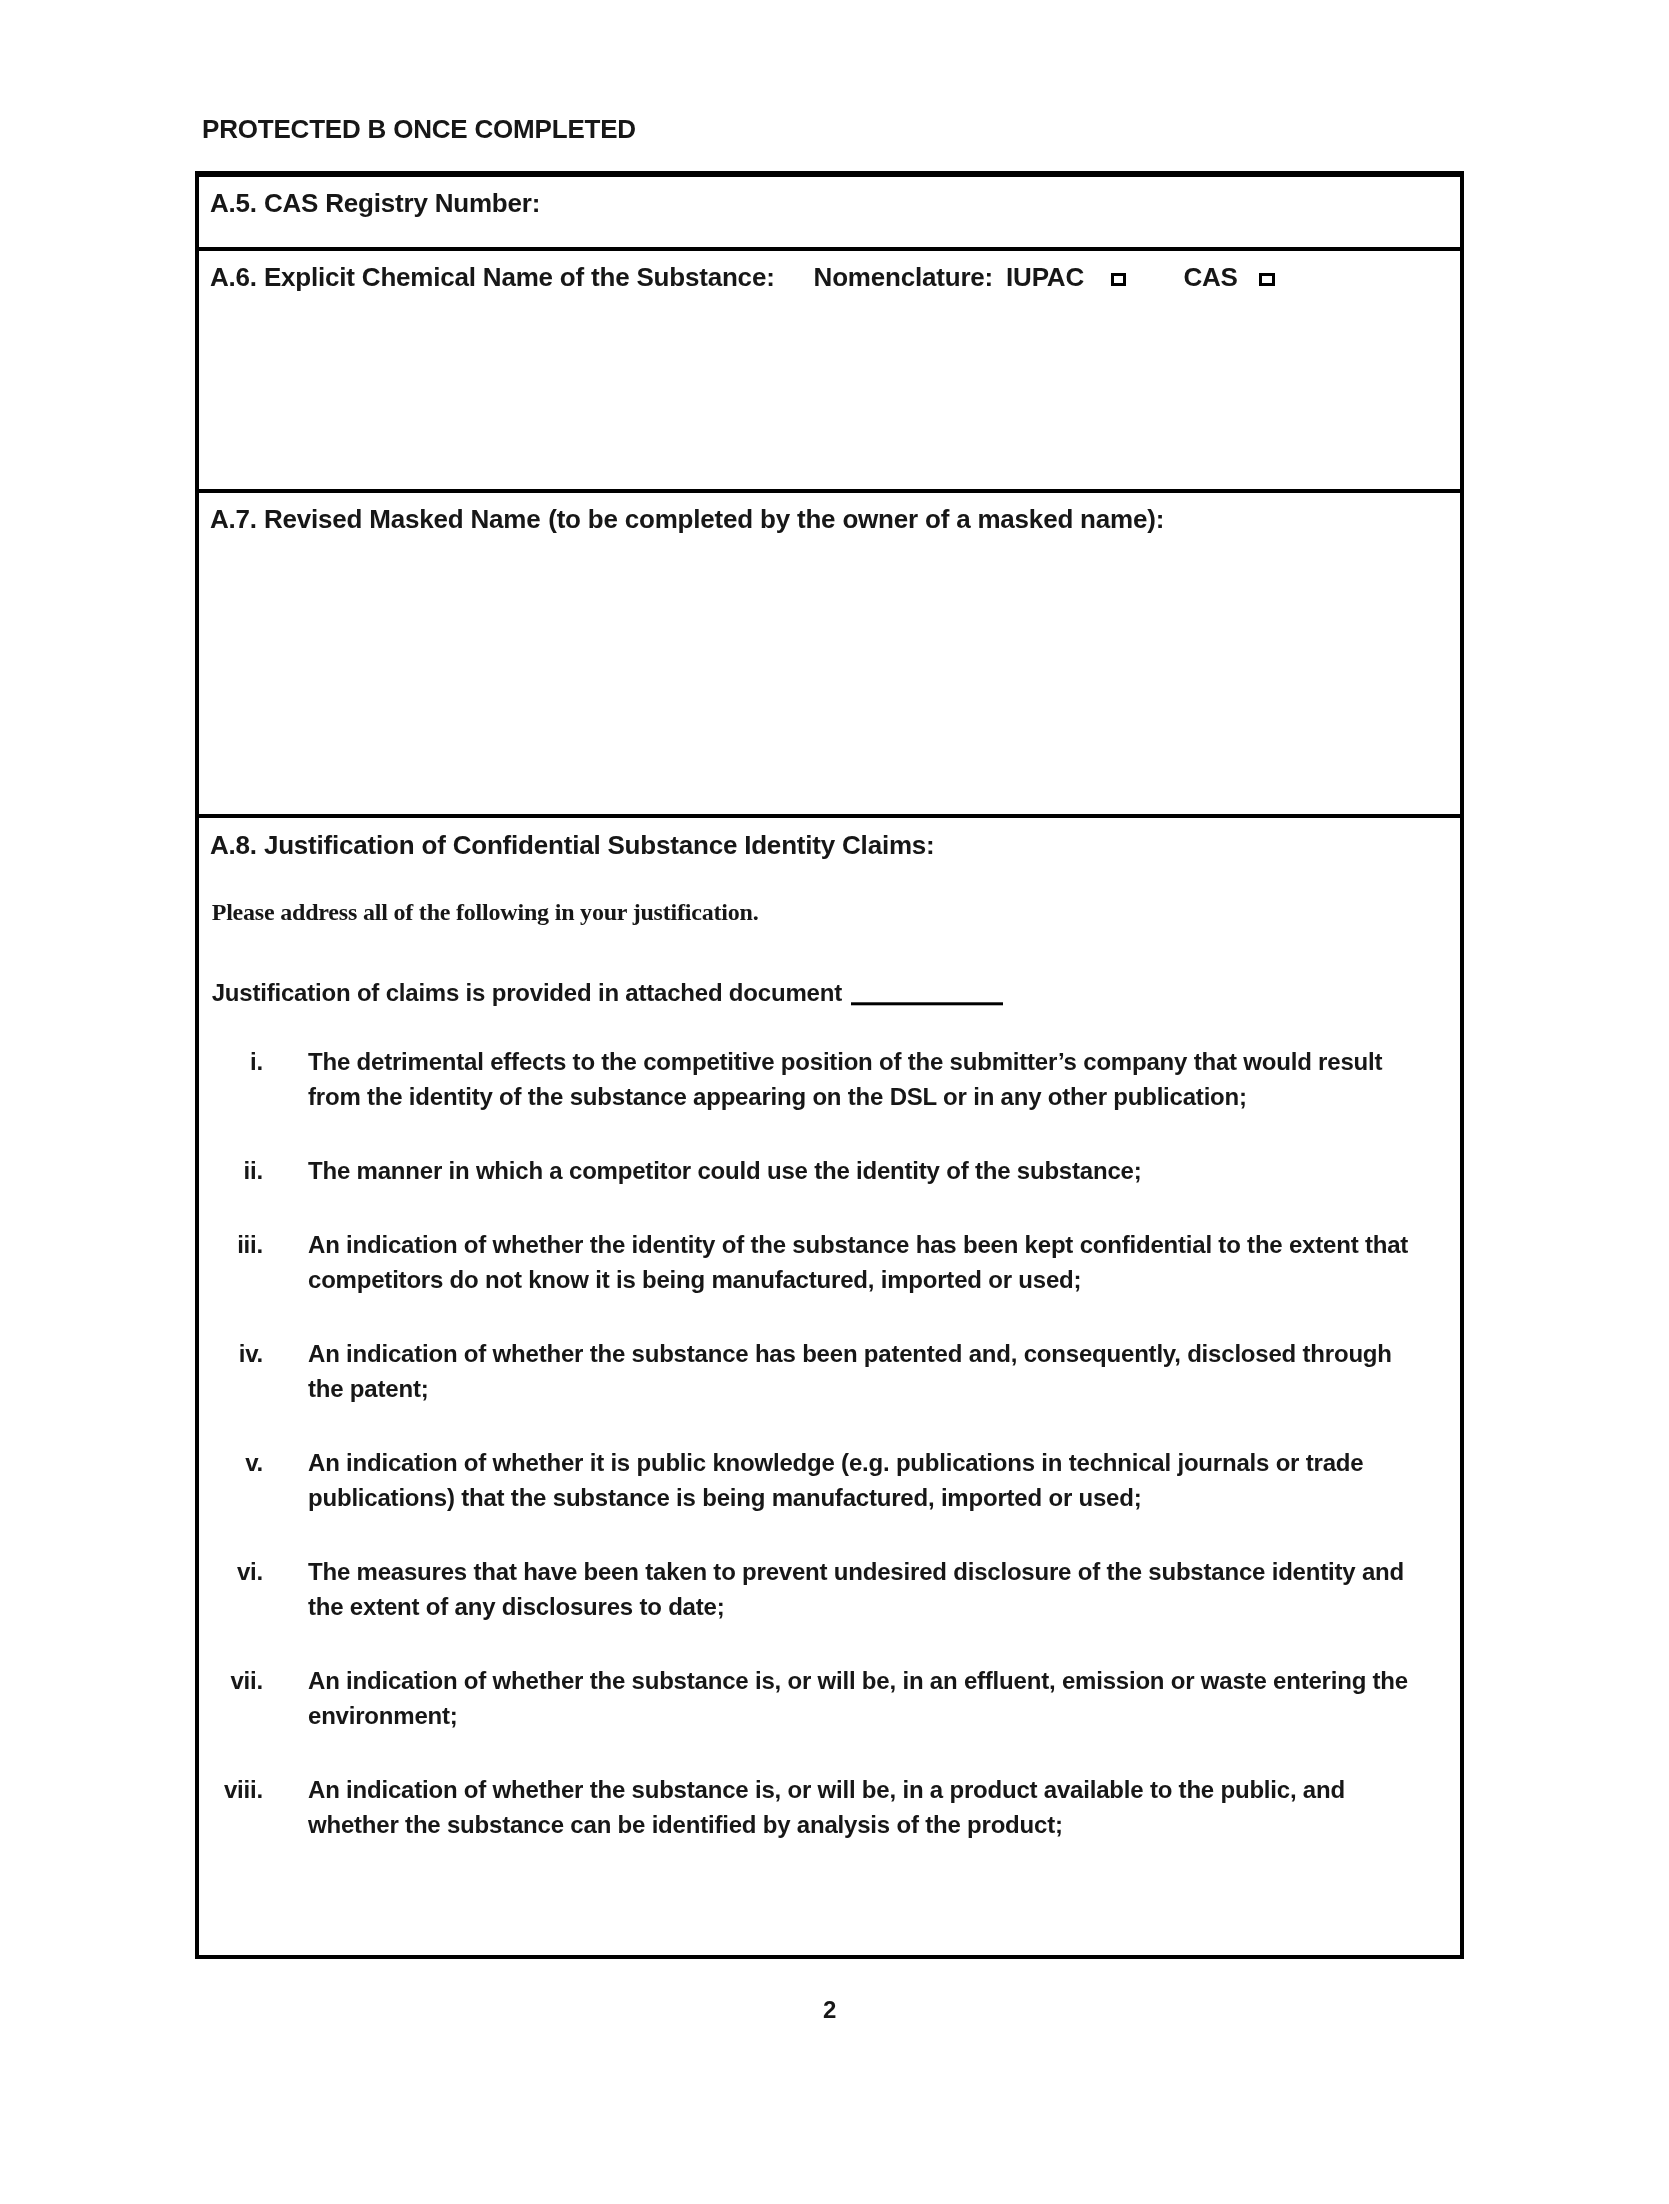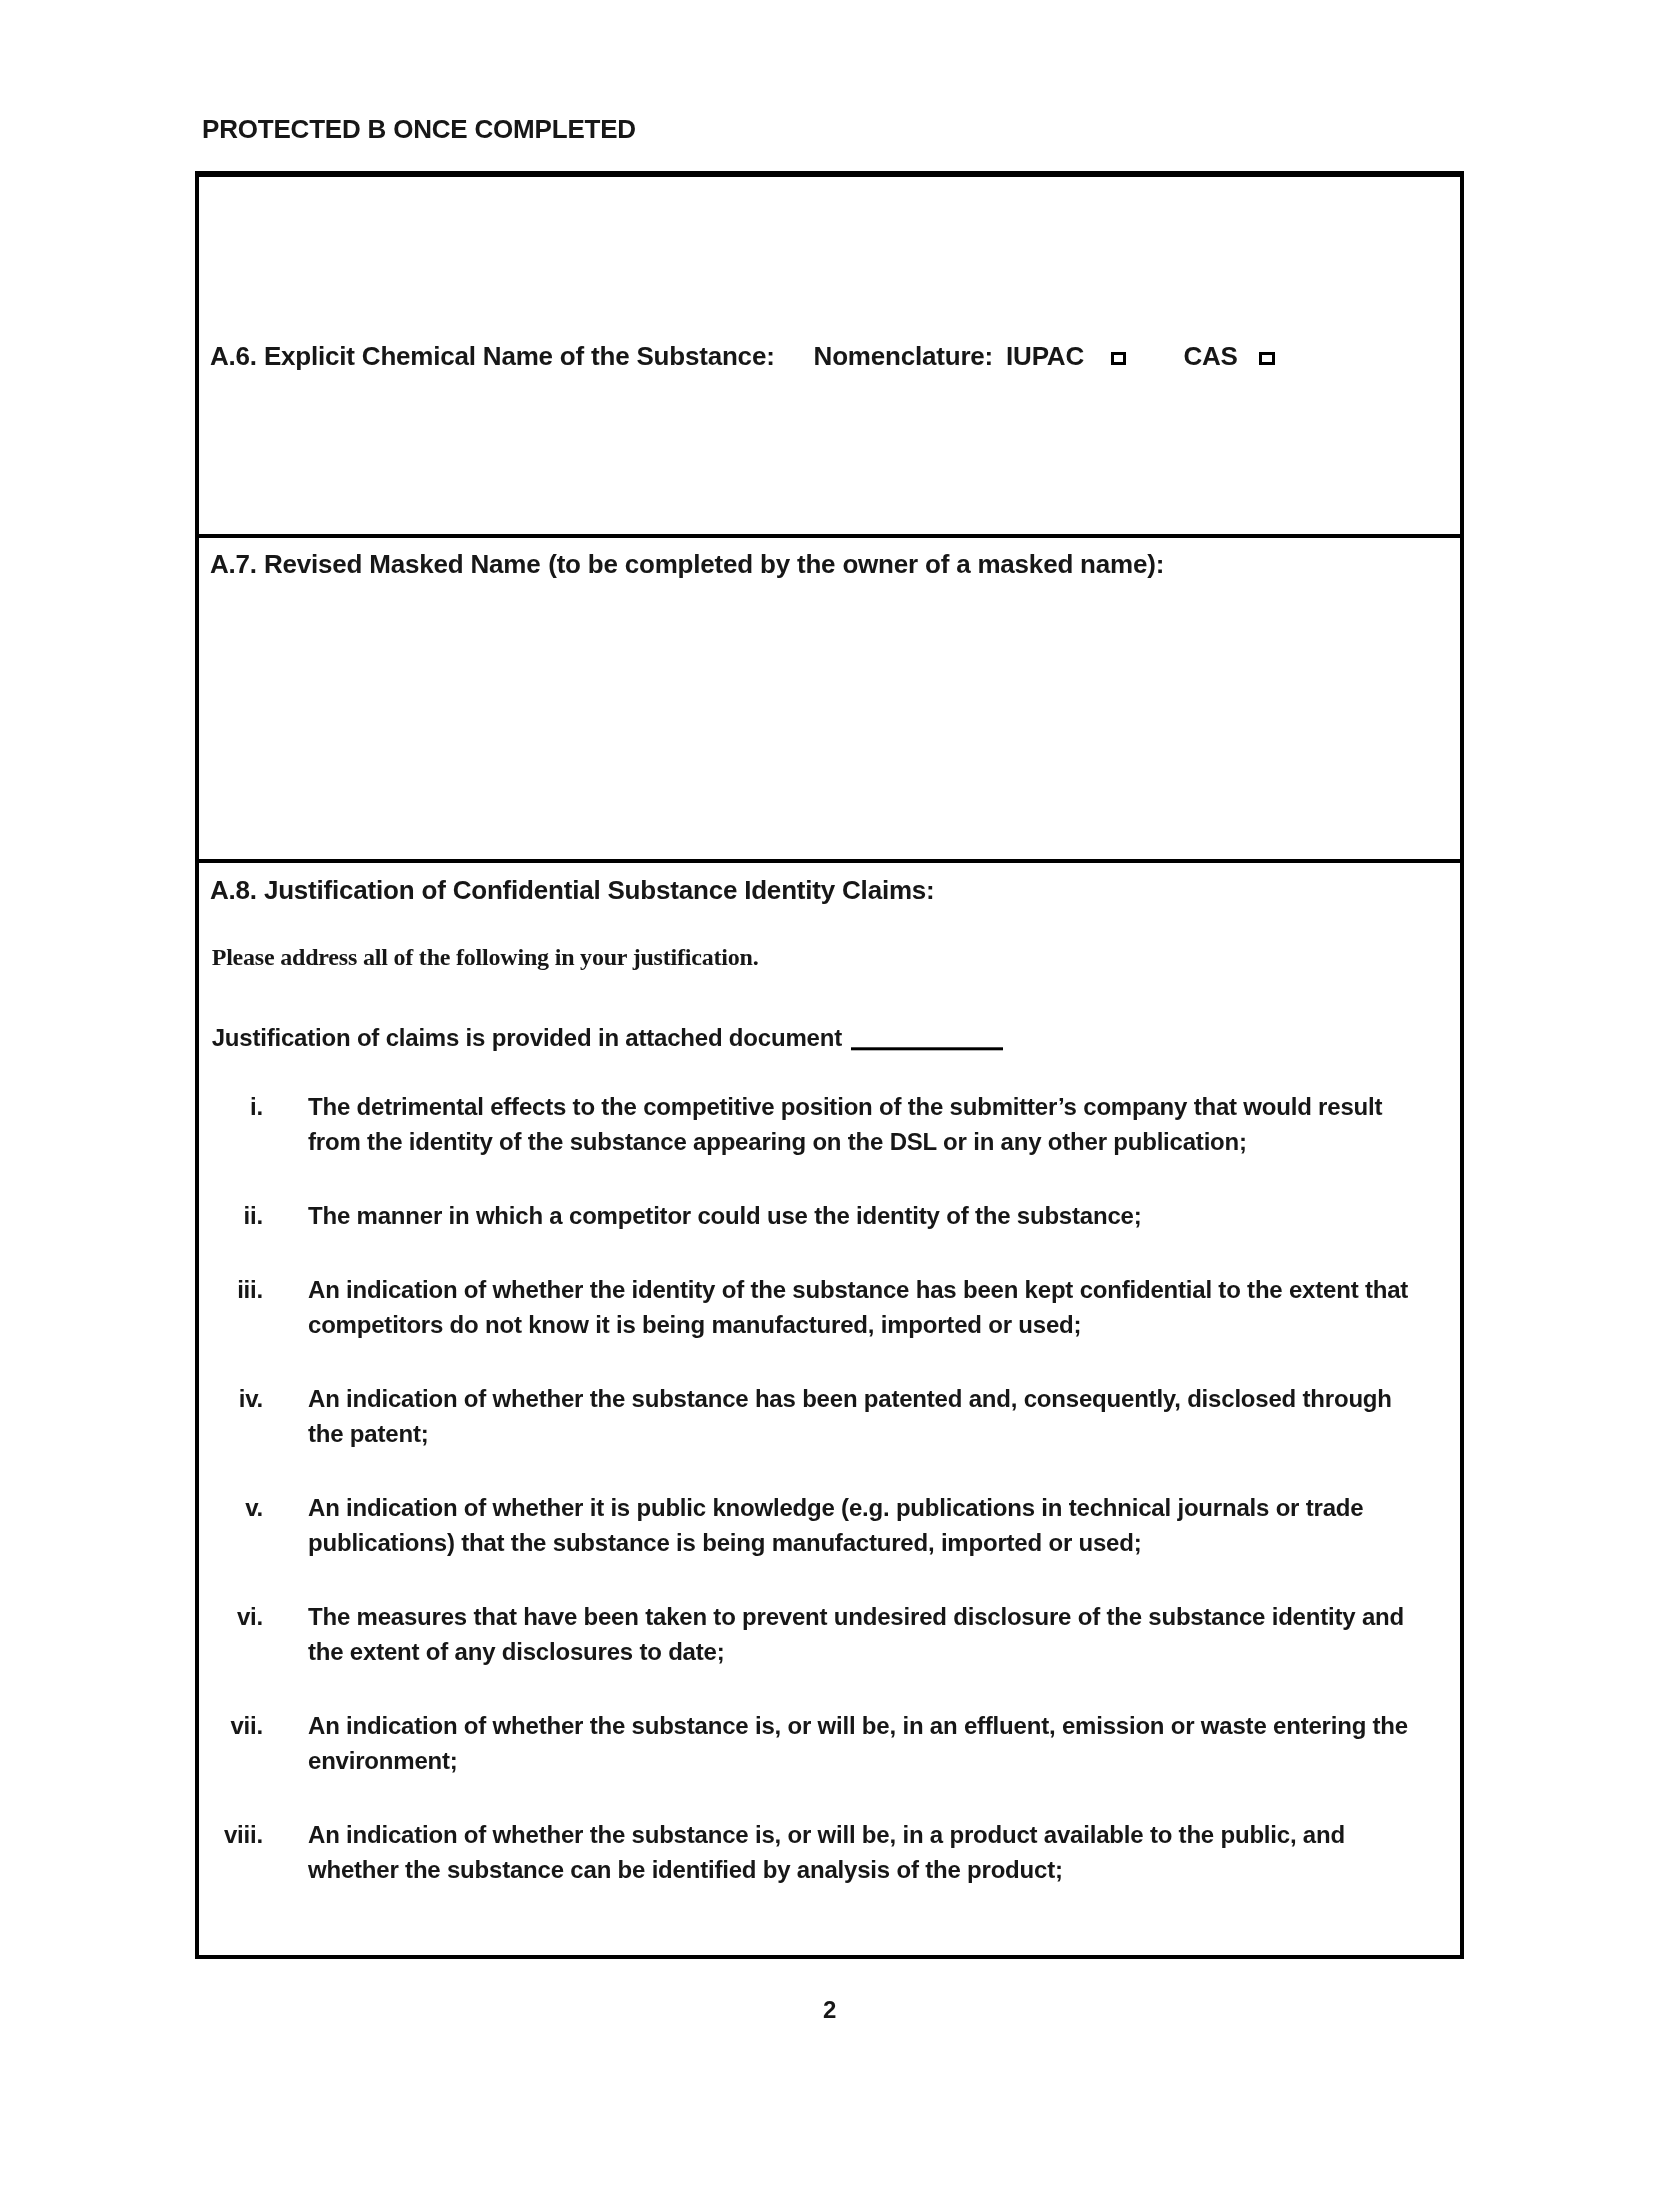--- a/index.html
+++ b/index.html
@@ -25,21 +25,21 @@
   .form-table {
     position: absolute;
     left: 195px; top: 171px;
     width: 1269px; height: 1788px;
     border: 4.3px solid #000;
     border-top-width: 6px;
     background: #fff;
   }
   .row { border-bottom: 4.3px solid #000; padding: 8.6px 11px; }
   .row-a5 { height: 74px; display: flex; align-items: flex-start; }
-  .row-a6 { height: 361px; display: flex; }
+  .row-a6 { height: 242px; display: flex; flex-direction: column; }
   .row-a7 { height: 325px; display: flex; flex-direction: column; }
   .row-a8 { height: 1172px; border-bottom: none; padding-top: 10.3px; }
 
   .section-label { font-size: 26px; line-height: 34px; white-space: nowrap; }
 
   .a6-header { display: flex; align-items: center; }
   .nomenclature-label { margin-left: 39px; }
   .opt-label { margin-left: 13px; text-align: right; }
   .opt-label-cas { margin-left: 57px; }
   .checkbox {
@@ -103,20 +103,24 @@
 </style>
 </head>
 <body>
 
 <div class="page">
 
   <div class="classification">PROTECTED B ONCE COMPLETED</div>
 
   <div class="form-table">
 
+    <div class="row row-a5">
+      <span class="section-label">A.5. CAS Registry Number:</span>
+      <span class="fill-area"></span>
+    </div>
 
     <div class="row row-a6">
       <div class="a6-header">
         <span class="section-label">A.6. Explicit Chemical Name of the Substance:</span>
         <span class="section-label nomenclature-label">Nomenclature:</span>
         <span class="section-label opt-label">IUPAC</span>
         <span class="checkbox"></span>
         <span class="section-label opt-label-cas">CAS</span>
         <span class="checkbox second"></span>
       </div>

